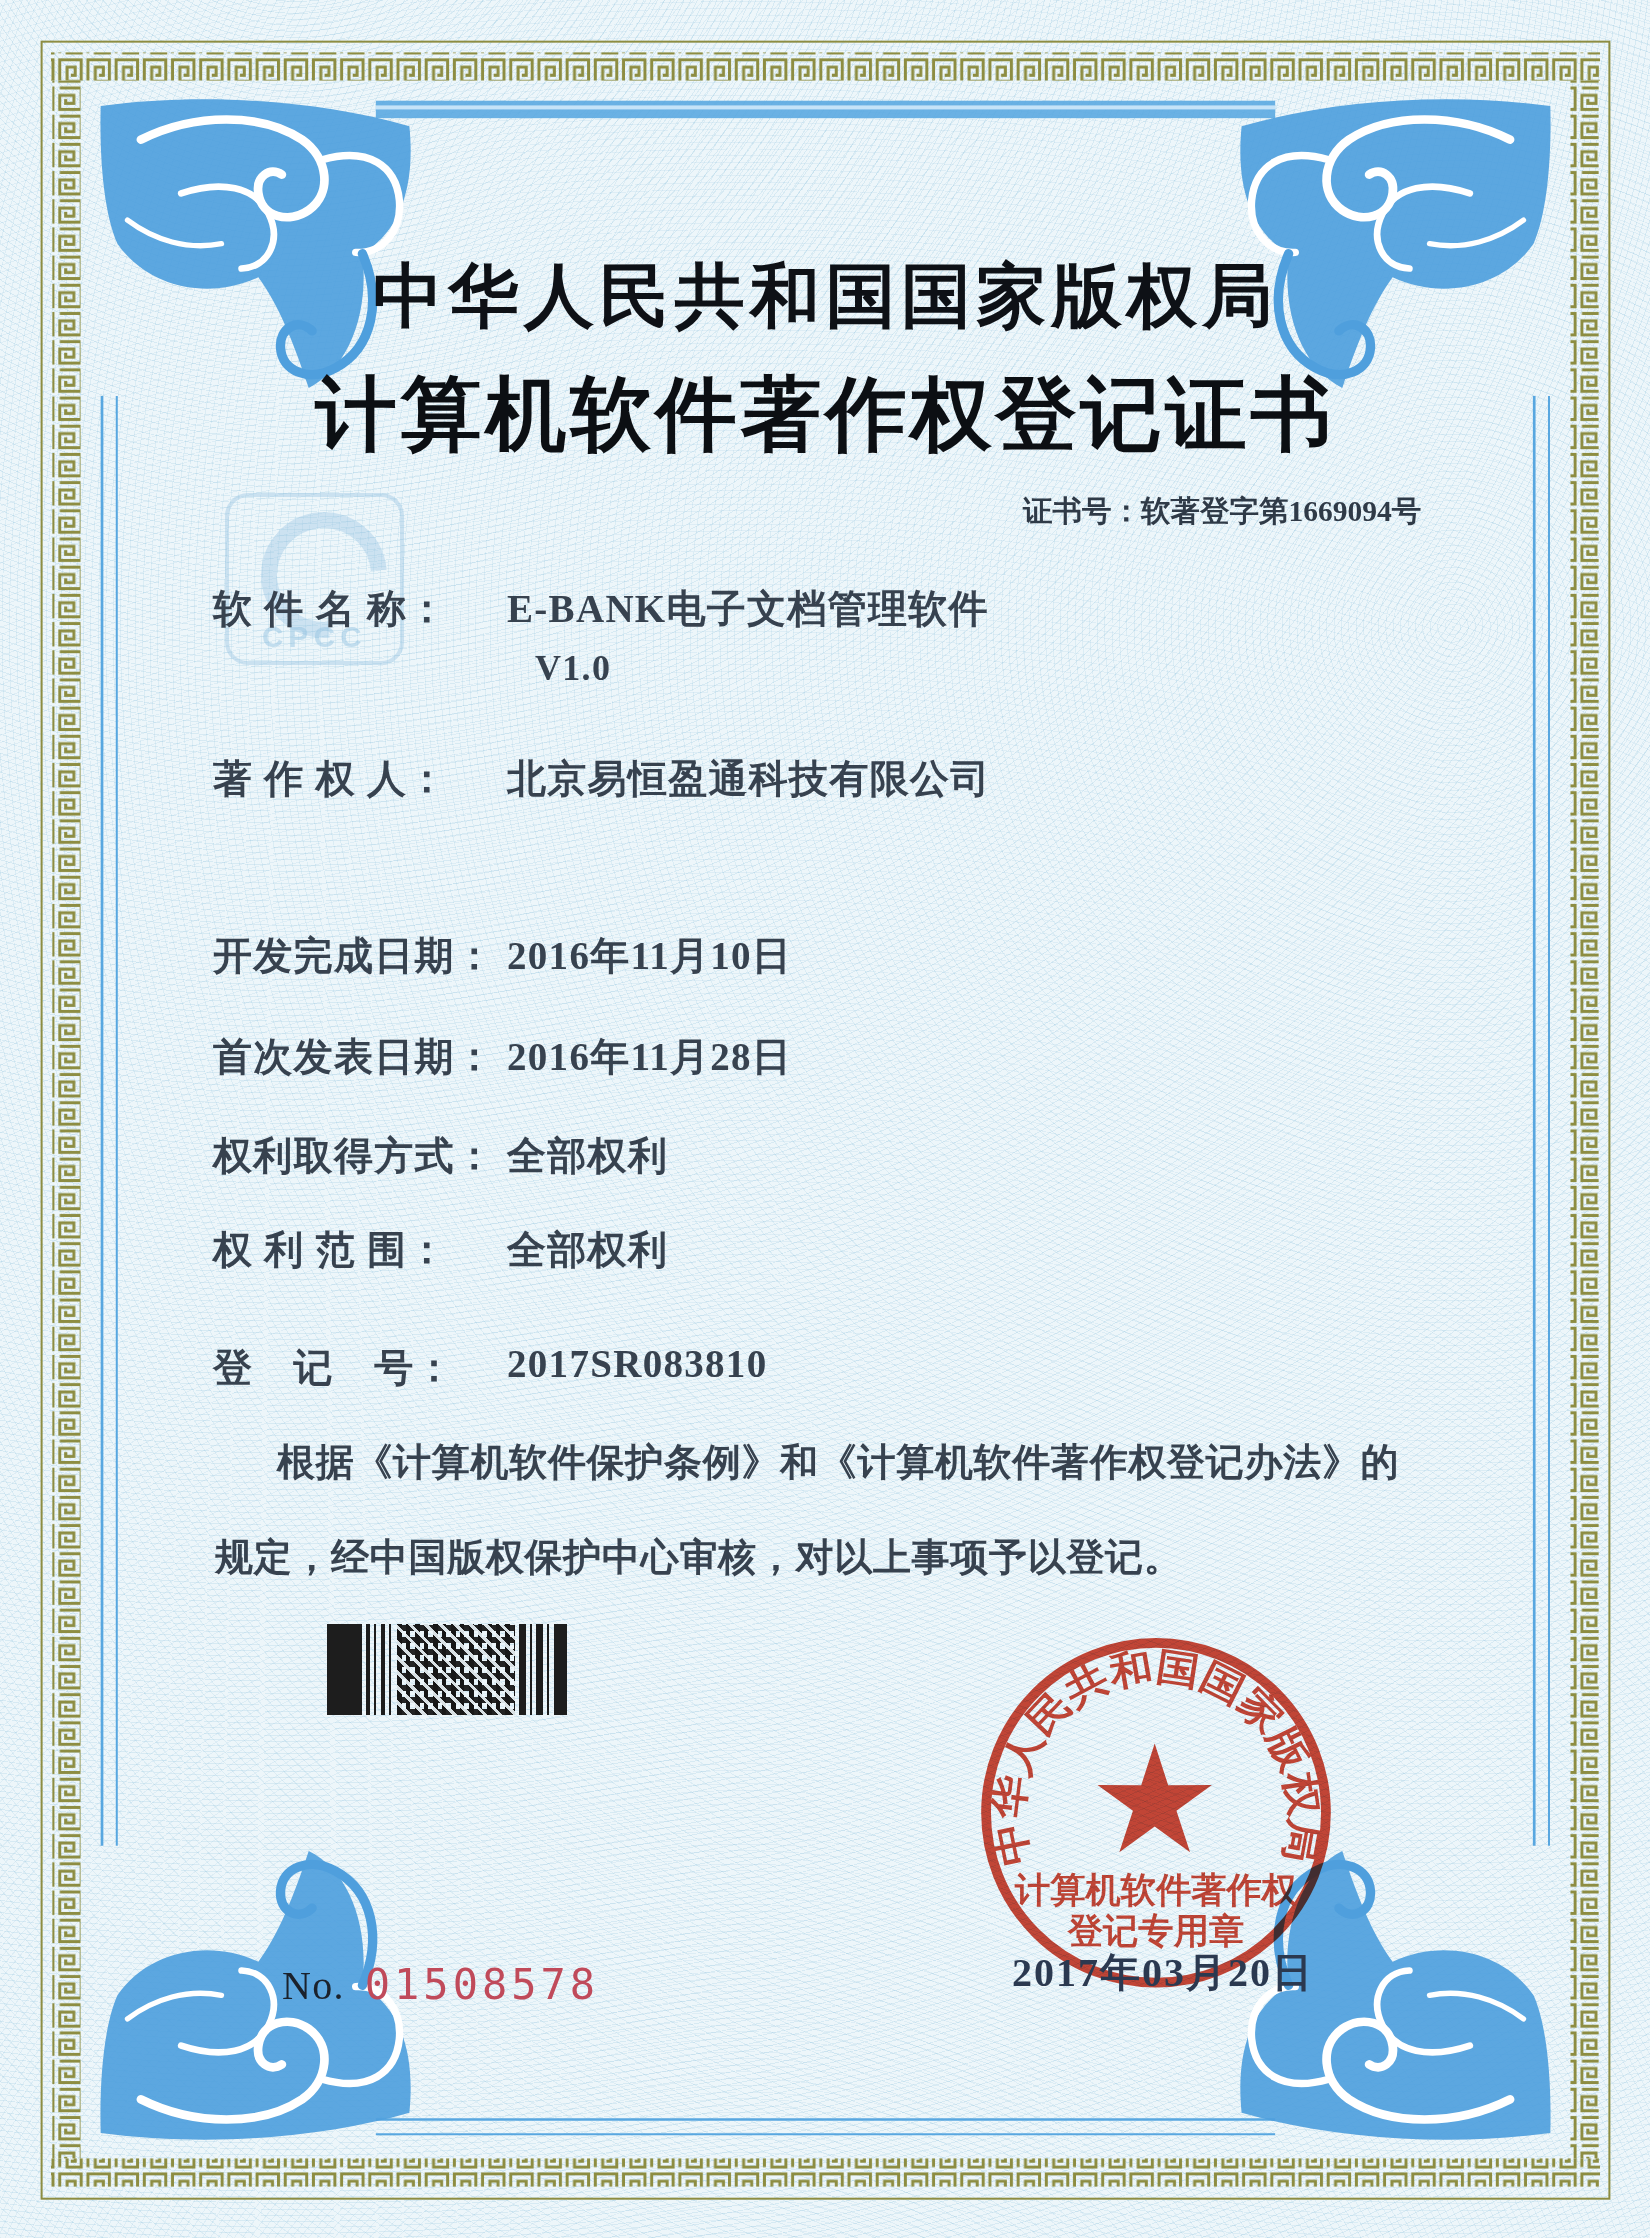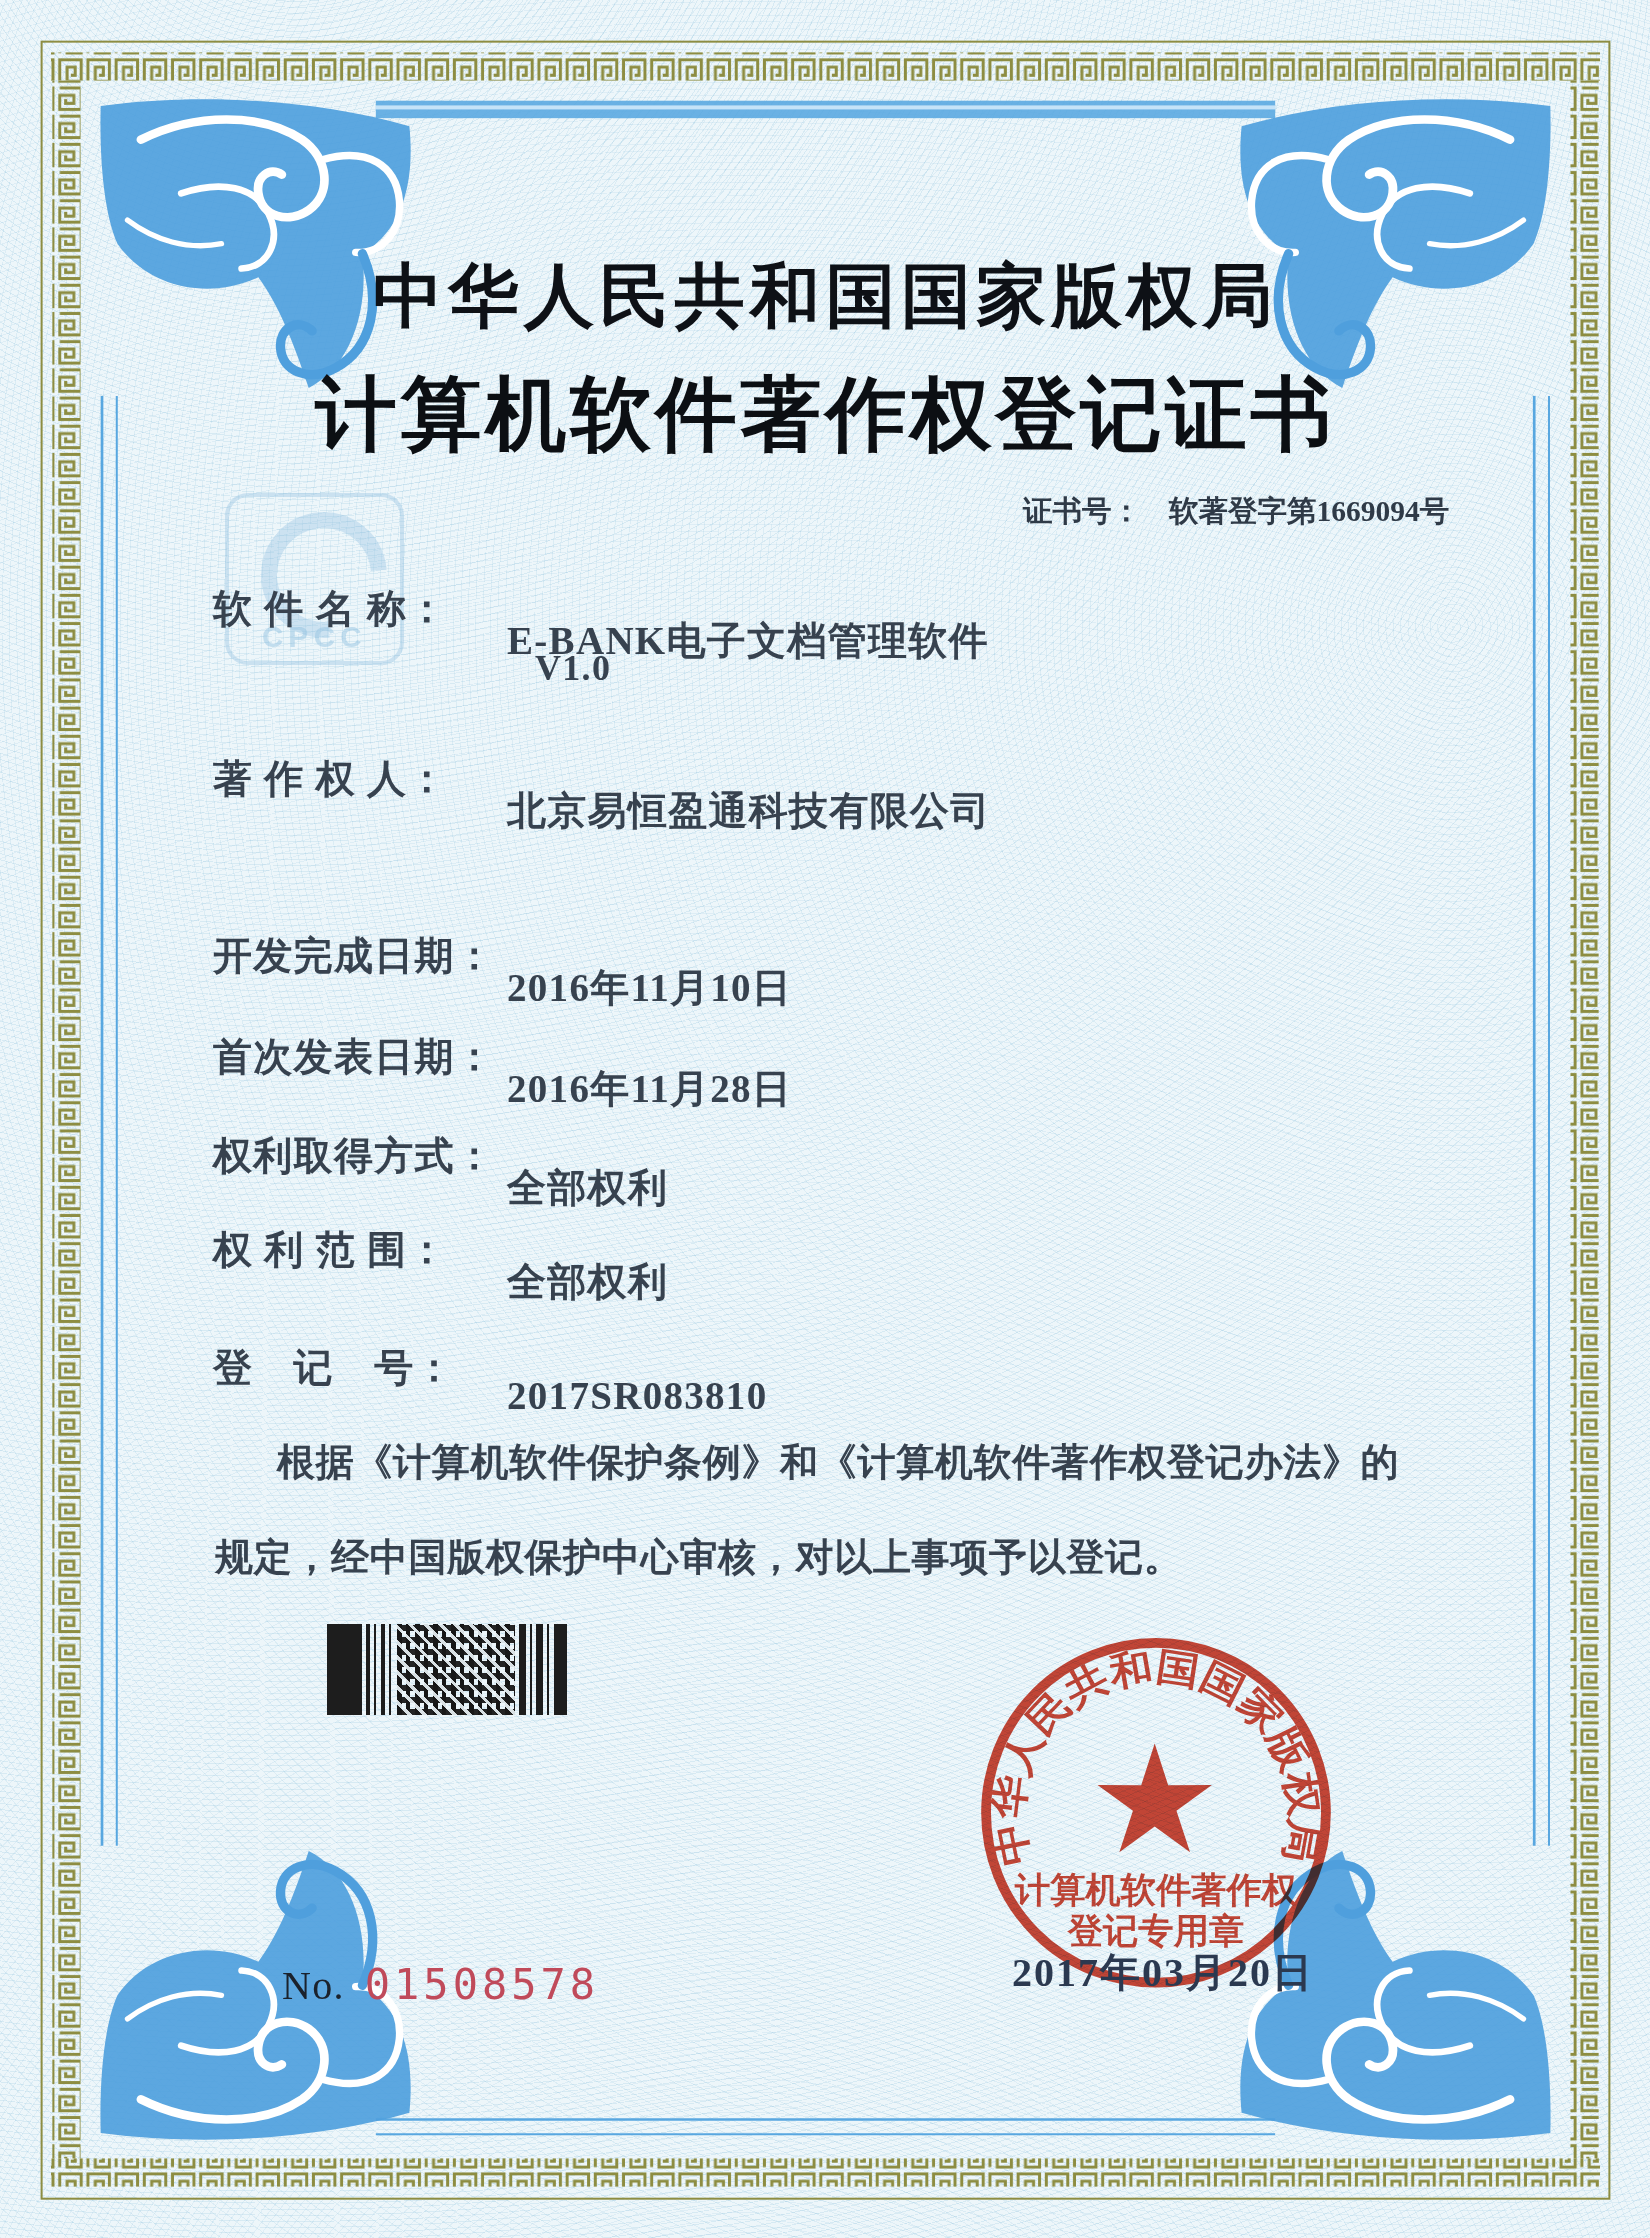--- a/index.html
+++ b/index.html
@@ -43,31 +43,31 @@
   .subtitle{
     left:0;top:361px;width:1651px;text-align:center;
     font-size:81px;font-weight:800;letter-spacing:4px;
     color:#0c0f13;z-index:3;
   }
   .certline{
     left:1023px;top:492px;
     font-size:29.5px;font-weight:700;color:#2f3a47;
     white-space:pre;z-index:3;
   }
-  .certline .v{margin-left:28px;}
+  .certline .v{}
   .cert-row{left:0;top:0;width:1490px;height:54px;z-index:3;text-align:center;}
   .cert-row .lbl{
     position:absolute;left:213px;top:0;
     font-size:39px;font-weight:600;letter-spacing:1.3px;
     color:#37424f;white-space:pre;
   }
   .cert-row .val{
     position:absolute;left:507px;top:0;
     font-size:39px;font-weight:600;letter-spacing:1.3px;
-    color:#37424f;white-space:pre;margin-top:32px;
+    color:#37424f;white-space:pre;
   }
   .val2{
     left:507px;top:647px;
     font-size:36px;font-weight:600;letter-spacing:1.3px;
     color:#37424f;z-index:3;margin-left:28px;
   }
   .stmt{
     font-size:38px;font-weight:600;letter-spacing:0.7px;
     color:#37424f;white-space:pre;z-index:3;
   }

